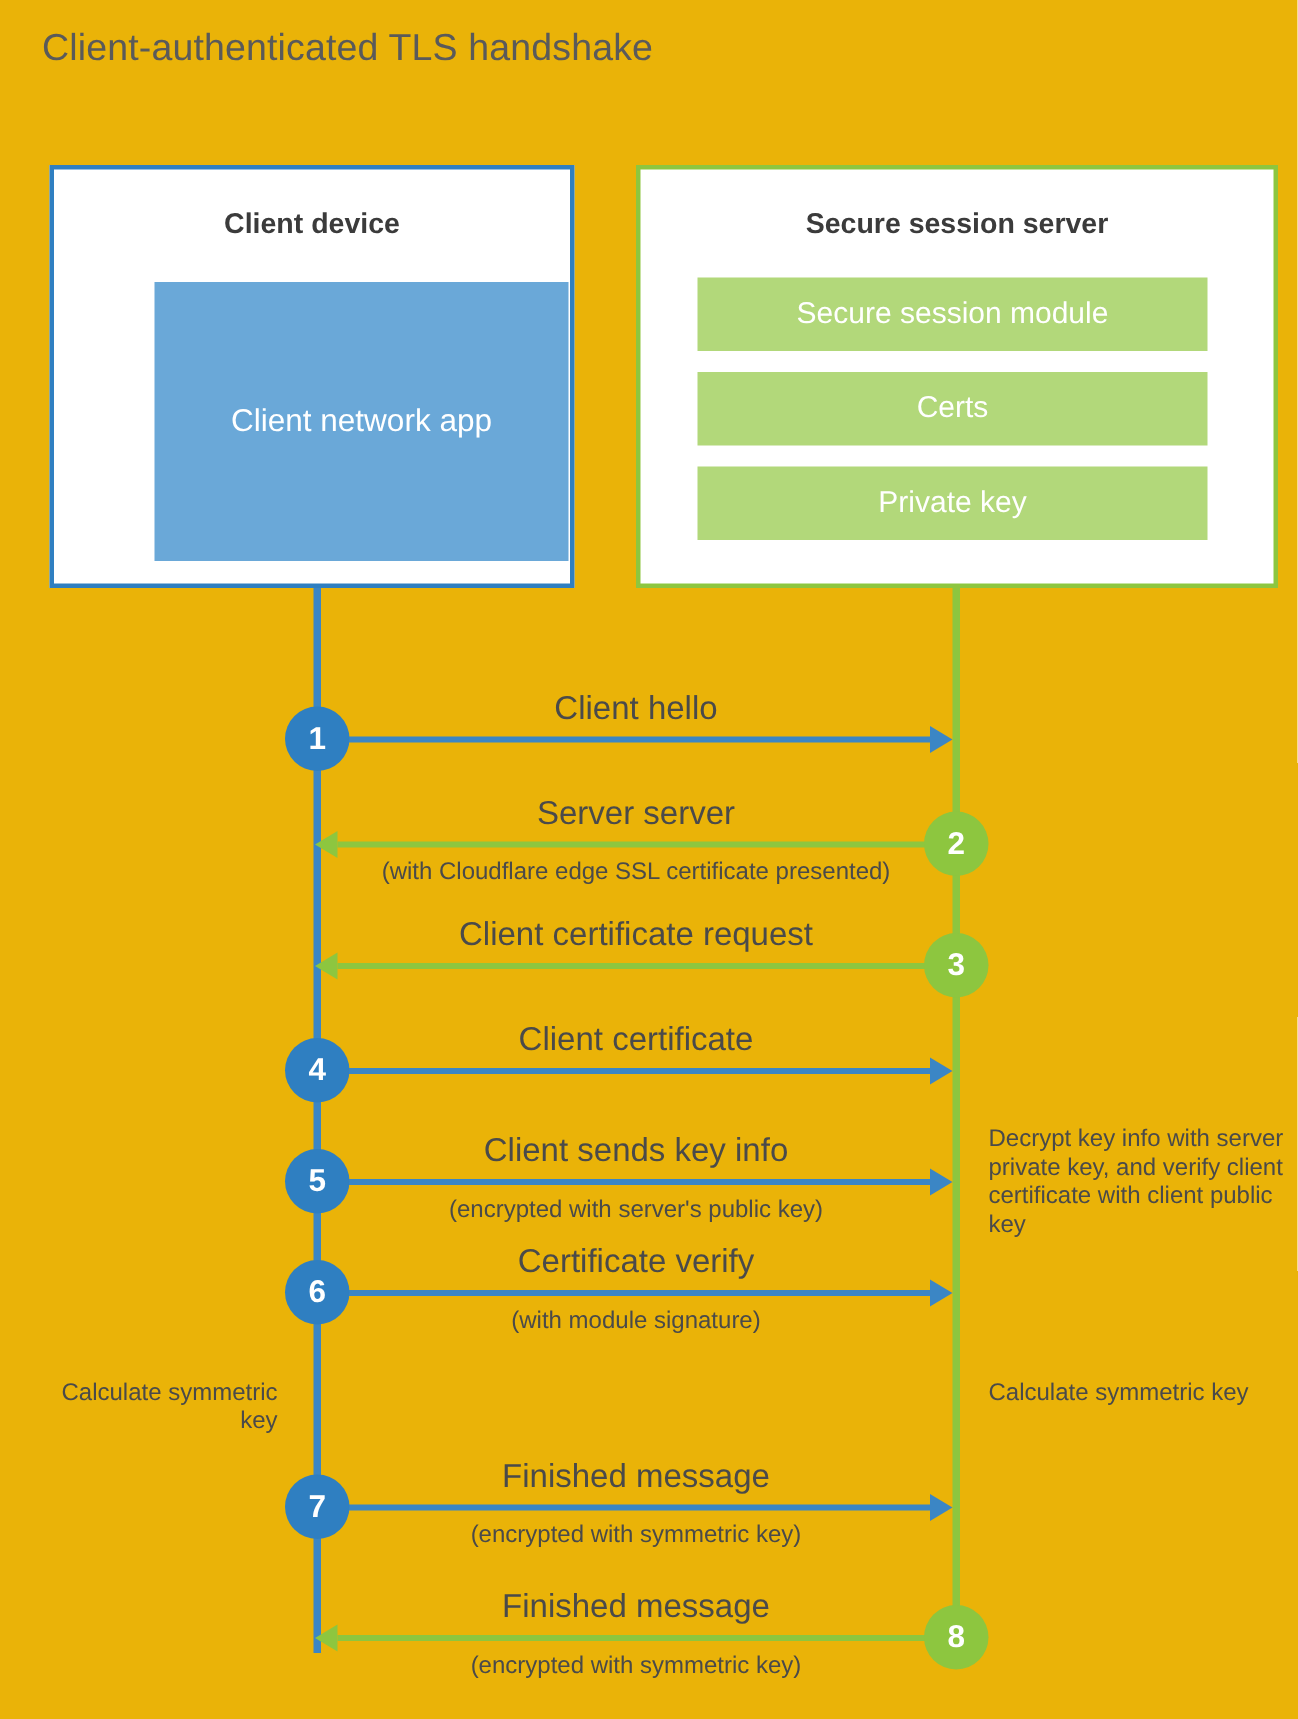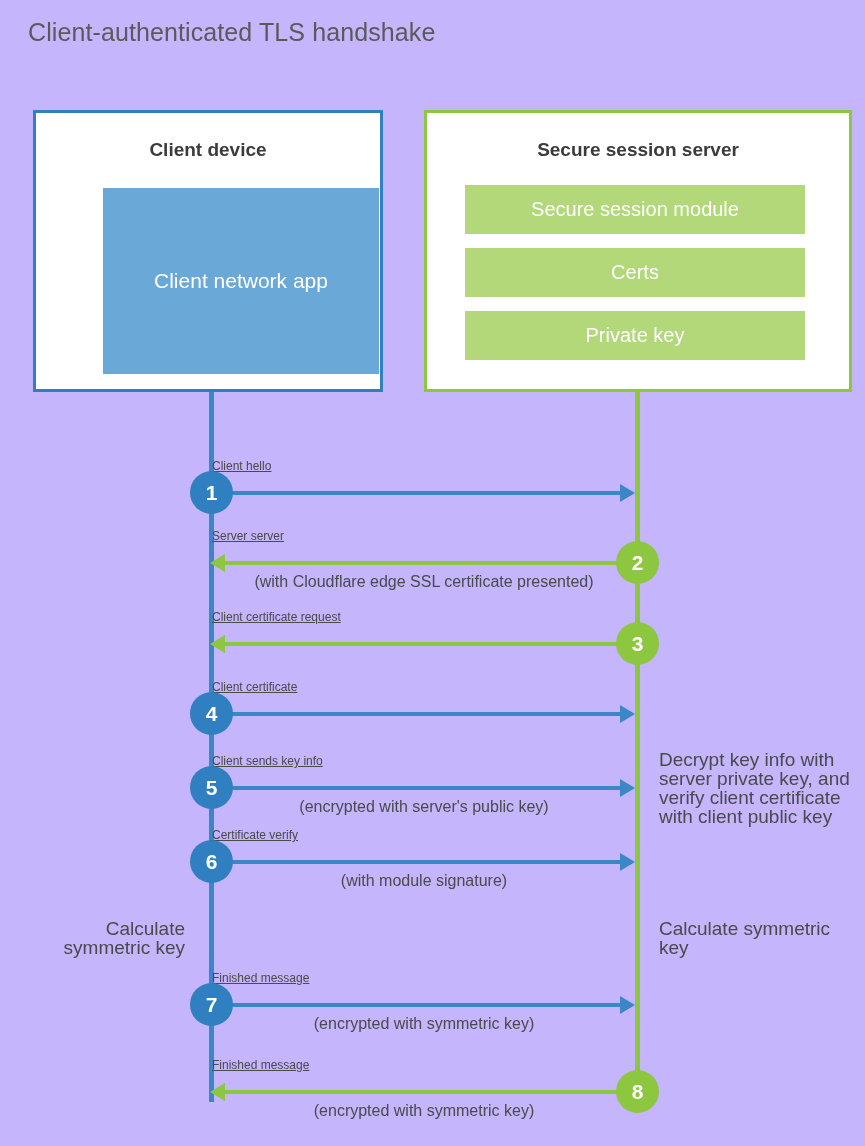--- a/index.html
+++ b/index.html
@@ -10,21 +10,21 @@
   }
   body {
     font-family: "Liberation Sans", sans-serif;
     color: #4a4a4a;
   }
   #stage {
     position: relative;
     width: 865px;
     height: 1146px;
     overflow: hidden;
-    background: #c4b5fd;
+    background: #eab308;
   }
 
   
   .page-title {
     position: absolute;
     left: 28px;
     top: 18px;
     font-size: 25px;
     font-weight: 400;
     color: #5a5a5a;
@@ -143,26 +143,25 @@
     border-left: 15px solid #3b86c5;
   }
   .arrowhead.left.green {
     border-right: 15px solid #8dc63f;
   }
 
   .msg-label {
     position: absolute;
     left: 212px;
     width: 424px;
-    text-align: left;
-    font-size: 12px;
+    text-align: center;
+    font-size: 22px;
     color: #4a4a4a;
     top: -34px;
     white-space: nowrap;
-    text-decoration: underline;
   }
   .msg-sublabel {
     position: absolute;
     left: 180px;
     width: 488px;
     text-align: center;
     font-size: 16px;
     color: #4a4a4a;
     top: 10px;
     white-space: nowrap;
@@ -181,21 +180,21 @@
     align-items: center;
     justify-content: center;
     line-height: 1;
   }
   .step.blue { background: #2f7fc1; }
   .step.green { background: #8dc63f; }
 
   
   .side-note {
     position: absolute;
-    font-size: 19px;
+    font-size: 16px;
     line-height: 19px;
     color: #4a4a4a;
     white-space: pre-line;
   }
   .side-note.left-note {
     left: 20px;
     width: 165px;
     text-align: right;
   }
   .side-note.right-note {

